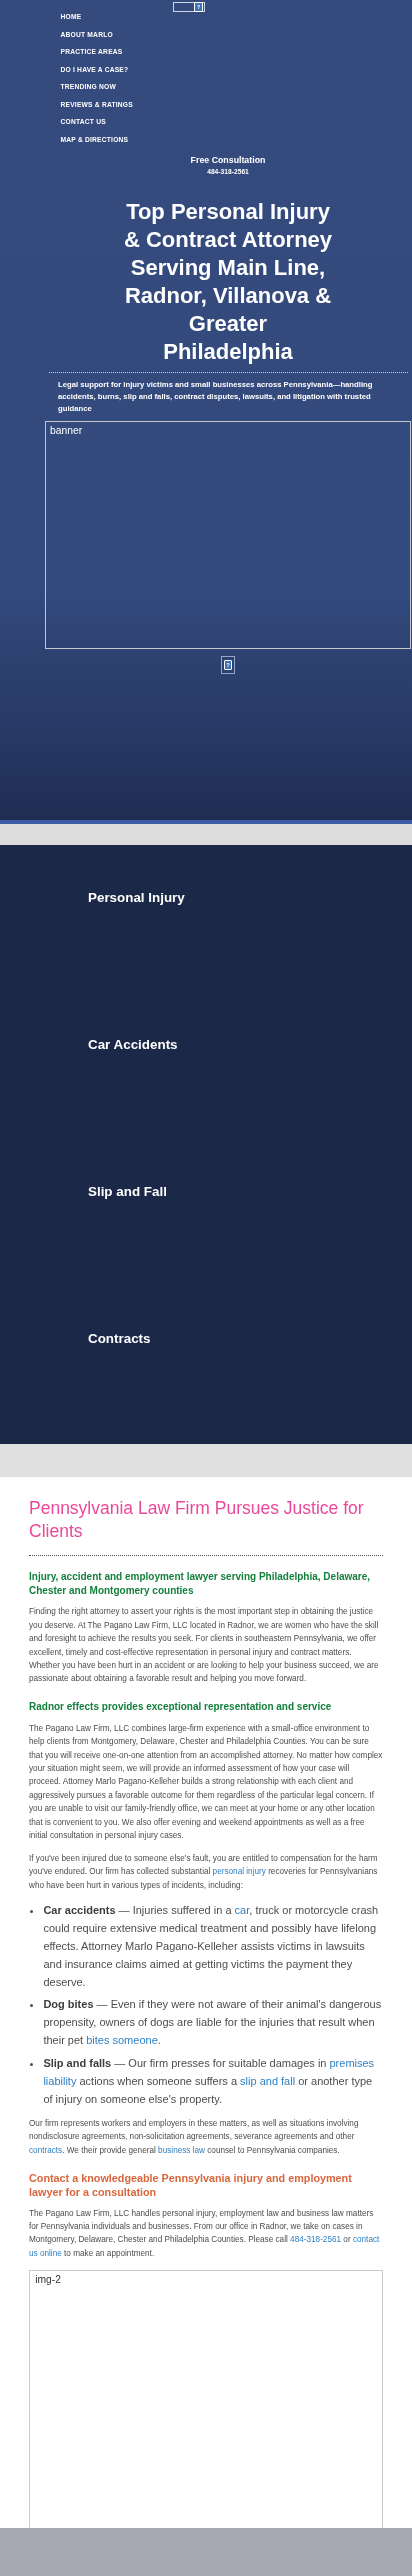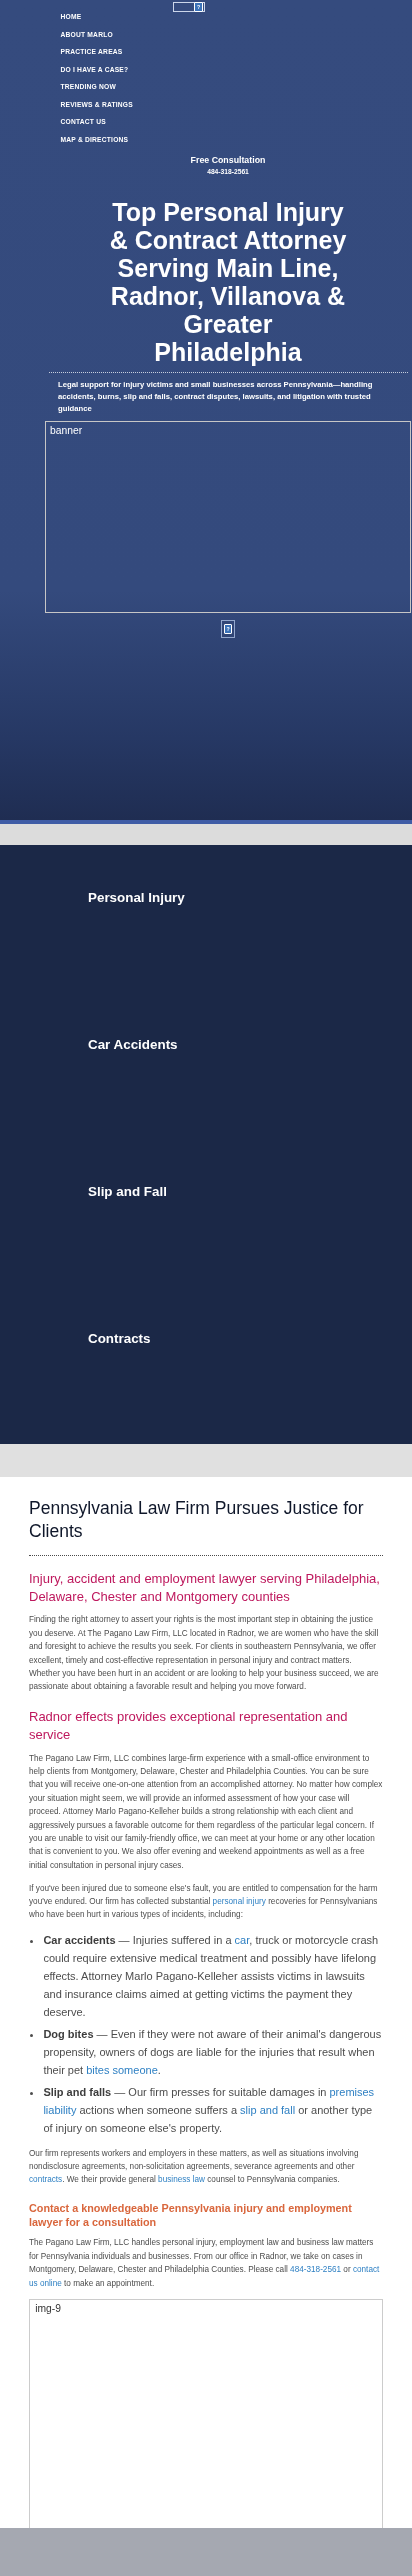--- a/index.html
+++ b/index.html
@@ -10,41 +10,41 @@
   
   #hero{height:820px;background:linear-gradient(180deg,#354b7e 0%,#344a7d 72%,#263864 90%,#1f2d52 100%);color:#fff;}
   #logo-broken{position:absolute;top:1.5px;left:173px;width:32px;height:10.3px;border:0.5px solid #ccd6ea;display:flex;align-items:center;justify-content:flex-end;padding-right:1px;box-sizing:border-box;}
   .qbox{width:6.7px;height:8.2px;background:#3b72b8;border:0.5px solid #fff;border-radius:1px;color:#fff;font-size:5.2px;font-weight:bold;display:flex;align-items:center;justify-content:center;flex:0 0 auto;}
   nav ul{list-style:none;margin:0;padding:12.4px 0 0 16.5px;}
   nav li{height:17.5px;}
   nav a{color:#fff;font-size:6.7px;font-weight:bold;letter-spacing:0.2px;}
   .consult{text-align:center;margin-top:3.1px;}
   .consult .fc{font-size:8.8px;font-weight:bold;}
   .consult .ph{font-size:6.7px;font-weight:bold;margin-top:2.1px;}
-  .hero-title{margin:23px auto 0;text-align:center;font-size:25px;line-height:28px;font-weight:bold;white-space:pre-line;}
+  .hero-title{margin:23px auto 0;text-align:center;font-size:22px;line-height:28px;font-weight:bold;white-space:pre-line;}
   .hero-dots{width:359px;margin:6.2px auto 6.2px;border-top:1.5px dotted #c7cedd;height:0;}
   .hero-sub{width:340px;margin:0 auto;text-align:left;font-size:7.7px;font-weight:bold;line-height:12px;}
-  .banner-box{margin:6.2px 1px 0;height:192px;border:1px solid #c6c6c6;padding:3.1px 4.1px;font-size:10.3px;color:#fff;box-sizing:border-box;}
+  .banner-box{margin:6.2px 1px 0;height:228px;border:1px solid #c6c6c6;padding:3.1px 4.1px;font-size:10.3px;color:#fff;box-sizing:border-box;}
   .center-broken{width:12.4px;height:15.5px;border:0.5px solid #93a7cd;margin:7.2px auto 0;display:flex;align-items:center;justify-content:center;}
 
   
   #strip-bright{height:4.1px;background:#3f5ca6;}
   #strip-gray1{height:20.6px;background:#dcdcdc;}
   #strip-gray2{height:33px;background:#e0e0e0;}
 
   
   #practice{height:599px;background:#1b2847;padding-top:2.1px;}
   .pr-item{height:147px;box-sizing:border-box;padding:43px 0 0 44px;}
   .pr-item a{color:#fff;font-size:13.4px;font-weight:bold;}
 
   
   #article{height:1051px;background:#fff;padding:20.6px 29px 0;color:#4d4d4d;}
-  #article h1{color:#0f172a;font-size:17.5px;line-height:1.32;font-weight:500;margin:0 0 11.3px;}
+  #article h1{color:#ec4899;font-size:17.5px;line-height:1.32;font-weight:500;margin:0 0 11.3px;}
   .article-dots{border-top:1.5px dotted #4a4a4a;height:0;margin:0 0 13.4px;}
-  #article h2{color:#be185d;font-size:13px;line-height:1.35;font-weight:400;margin:14.4px 0 8.2px;}
+  #article h2{color:#15803d;font-size:10px;line-height:1.35;font-weight:700;margin:14.4px 0 8.2px;}
   #article h3{color:#d9663c;font-size:10.8px;line-height:1.3;font-weight:bold;margin:14.4px 0 7.2px;}
   #article p{font-size:8.2px;line-height:13.4px;margin:0 0 9.3px;}
   #article ul{margin:0 0 9.3px;padding-left:14.4px;}
   #article li{font-size:11px;line-height:18px;margin-bottom:4.1px;}
   #article li b{color:#3d3d3d;}
   .inline-link{color:#2f80c3;}
   .img2-box{border:1px solid #ccc;height:340px;padding:3.1px 5.2px;color:#333;font-size:10.3px;margin-top:7.2px;box-sizing:border-box;}
 
   
   #about{height:125px;background:#a5a8b1;padding:45px 0 0 29px;}
@@ -113,20 +113,20 @@
       <ul>
         <li><b>Car accidents</b><span> — Injuries suffered in a </span><a class="inline-link" href="#">car</a><span>, truck or motorcycle crash could require extensive medical treatment and possibly have lifelong effects. Attorney Marlo Pagano-Kelleher assists victims in lawsuits and insurance claims aimed at getting victims the payment they deserve.</span></li>
         <li><b>Dog bites</b><span> — Even if they were not aware of their animal's dangerous propensity, owners of dogs are liable for the injuries that result when their pet </span><a class="inline-link" href="#">bites someone</a><span>.</span></li>
         <li><b>Slip and falls</b><span> — Our firm presses for suitable damages in </span><a class="inline-link" href="#">premises liability</a><span> actions when someone suffers a </span><a class="inline-link" href="#">slip and fall</a><span> or another type of injury on someone else's property.</span></li>
       </ul>
       <p><span>Our firm represents workers and employers in these matters, as well as situations involving nondisclosure agreements, non-solicitation agreements, severance agreements and other </span><a class="inline-link" href="#">contracts</a><span>. We their provide general </span><a class="inline-link" href="#">business law</a><span> counsel to Pennsylvania companies.</span></p>
       <h3>Contact a knowledgeable Pennsylvania injury and employment lawyer for a consultation</h3>
       <p><span>The Pagano Law Firm, LLC handles personal injury, employment law and business law matters for Pennsylvania individuals and businesses. From our office in Radnor, we take on cases in Montgomery, Delaware, Chester and Philadelphia Counties. Please call </span><a class="inline-link" href="#">484-318-2561</a><span> or </span><a class="inline-link" href="#">contact us online</a><span> to make an appointment.</span></p>
     </div>
   <div class="img2-box">
-    <span>img-9</span>
+    <span>img-2</span>
   </div>
 </div>
 
 <div class="sec" id="about">
   <h2>About Marlo</h2>
 </div>
 
 
 </body></html>

